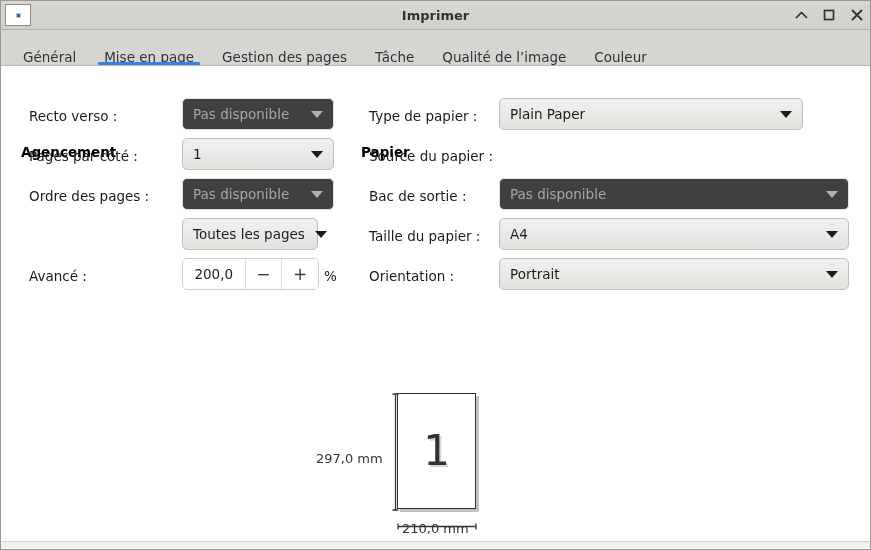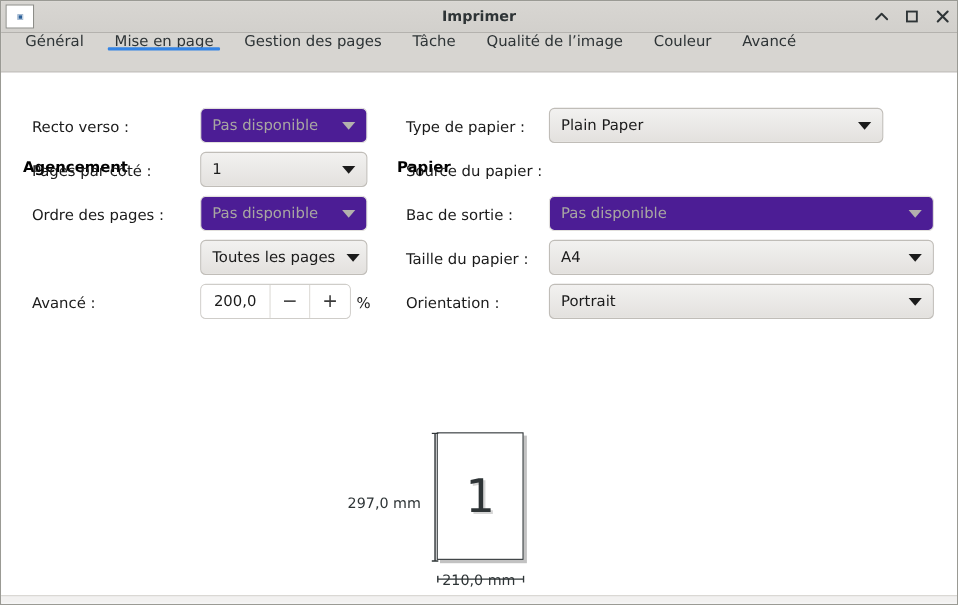--- a/index.html
+++ b/index.html
@@ -63,21 +63,21 @@
   }
   .tb-btn svg { display: block; }
 
   
   .tabbar {
     position: relative;
     height: 36px;
     background: #d7d5d1;
     border-bottom: 1px solid #b9b7b3;
     display: flex;
-    align-items: flex-start;
+    align-items: flex-end;
     padding-left: 8px;
   }
   .tab {
     position: relative;
     display: flex; align-items: center;
     padding: 0 14px;
     font-size: 13.5px;
     color: #2e3436;
     cursor: pointer;
     white-space: nowrap;
@@ -124,21 +124,21 @@
     font-size: 13.5px;
     cursor: pointer;
     padding: 0 10px;
   }
   .combo.enabled {
     background: linear-gradient(180deg,#f2f1f0 0%,#e3e1de 100%);
     border: 1px solid #c0bdb8;
     color: #1b1b1b;
   }
   .combo.disabled {
-    background: #4c1d95;
+    background: #404040;
     border: 1px solid #e2e0dd;
     color: #a8a6a2;
     cursor: default;
   }
   .combo .combo-text {
     flex: 0 0 auto;
     white-space: nowrap;
     overflow: hidden;
   }
   .combo .spacer { flex: 1 1 auto; }
@@ -276,24 +276,20 @@
       <span class="underline"></span>
     </div>
     <div class="tab">
       <span>Qualité de l’image</span>
       <span class="underline"></span>
     </div>
     <div class="tab">
       <span>Couleur</span>
       <span class="underline"></span>
     </div>
-    <div class="tab">
-      <span>Avancé</span>
-      <span class="underline"></span>
-    </div>
   </div>
 
   <div class="content">
 
     <div class="section-title" id="title-agencement">Agencement</div>
 
     <div class="row-label" style="left:28px; top:42px;">Recto verso :</div>
     <div class="combo disabled" style="left:181px; top:32px; width:152px;">
       <span class="combo-text">Pas disponible</span>
       <span class="spacer"></span>
@@ -307,21 +303,21 @@
       <span class="arrow"></span>
     </div>
 
     <div class="row-label" style="left:28px; top:122px;">Ordre des pages :</div>
     <div class="combo disabled" style="left:181px; top:112px; width:152px;">
       <span class="combo-text">Pas disponible</span>
       <span class="spacer"></span>
       <span class="arrow"></span>
     </div>
 
-    <div class="combo enabled" style="left:181px; top:152px; width:152px;">
+    <div class="combo enabled" style="left:181px; top:152px; width:136px;">
       <span class="combo-text">Toutes les pages</span>
       <span class="arrow"></span>
     </div>
 
     <div class="row-label" style="left:28px; top:202px;">Avancé :</div>
     <div class="spin" style="left:181px; top:192px; width:137px;">
       <div class="value">200,0</div>
       <div class="sbtn">−</div>
       <div class="sbtn">+</div>
     </div>

